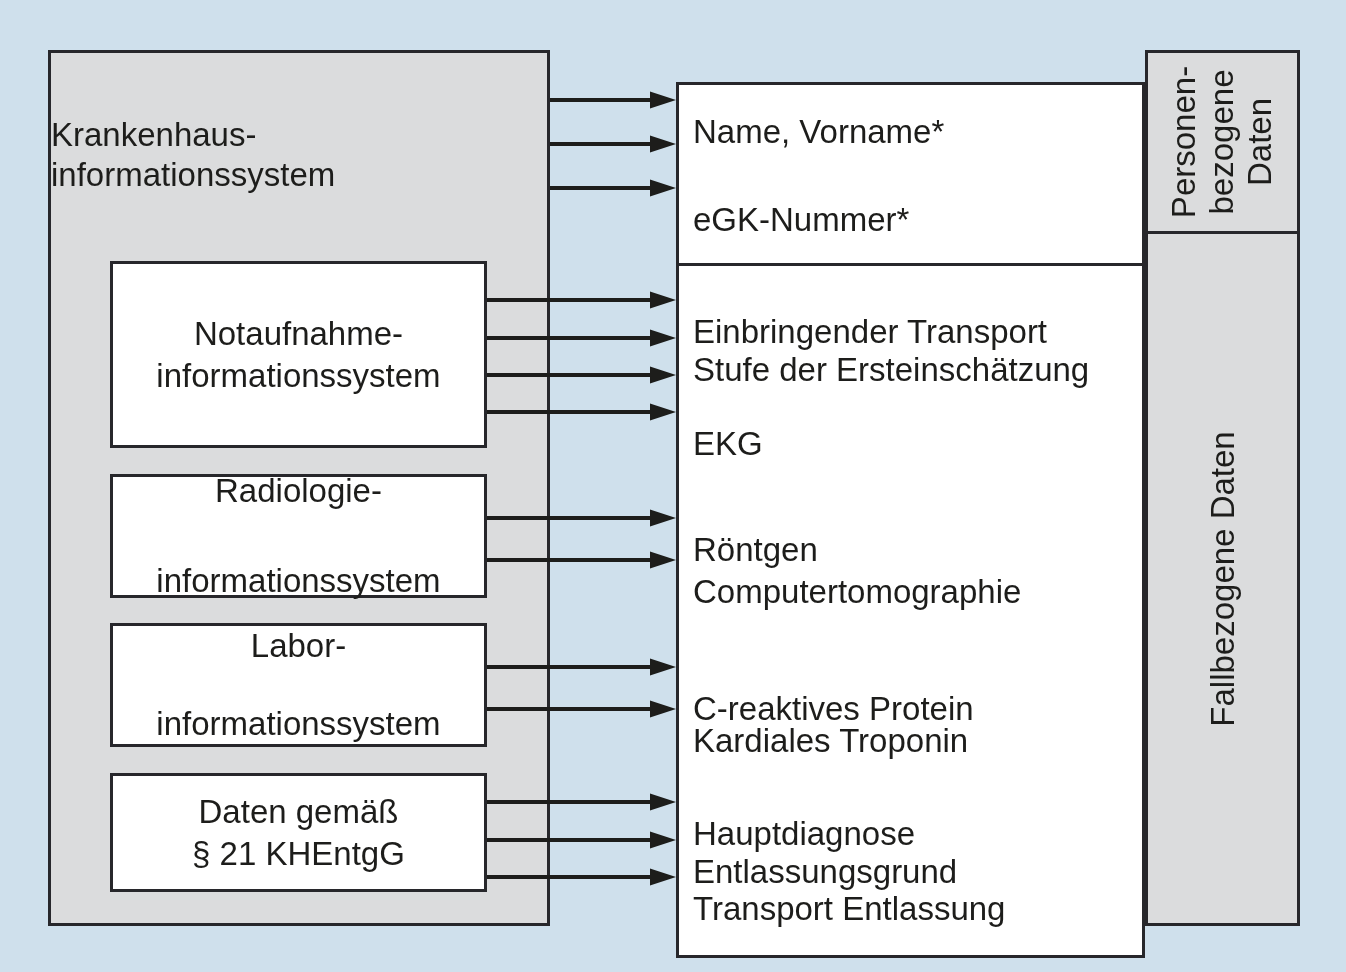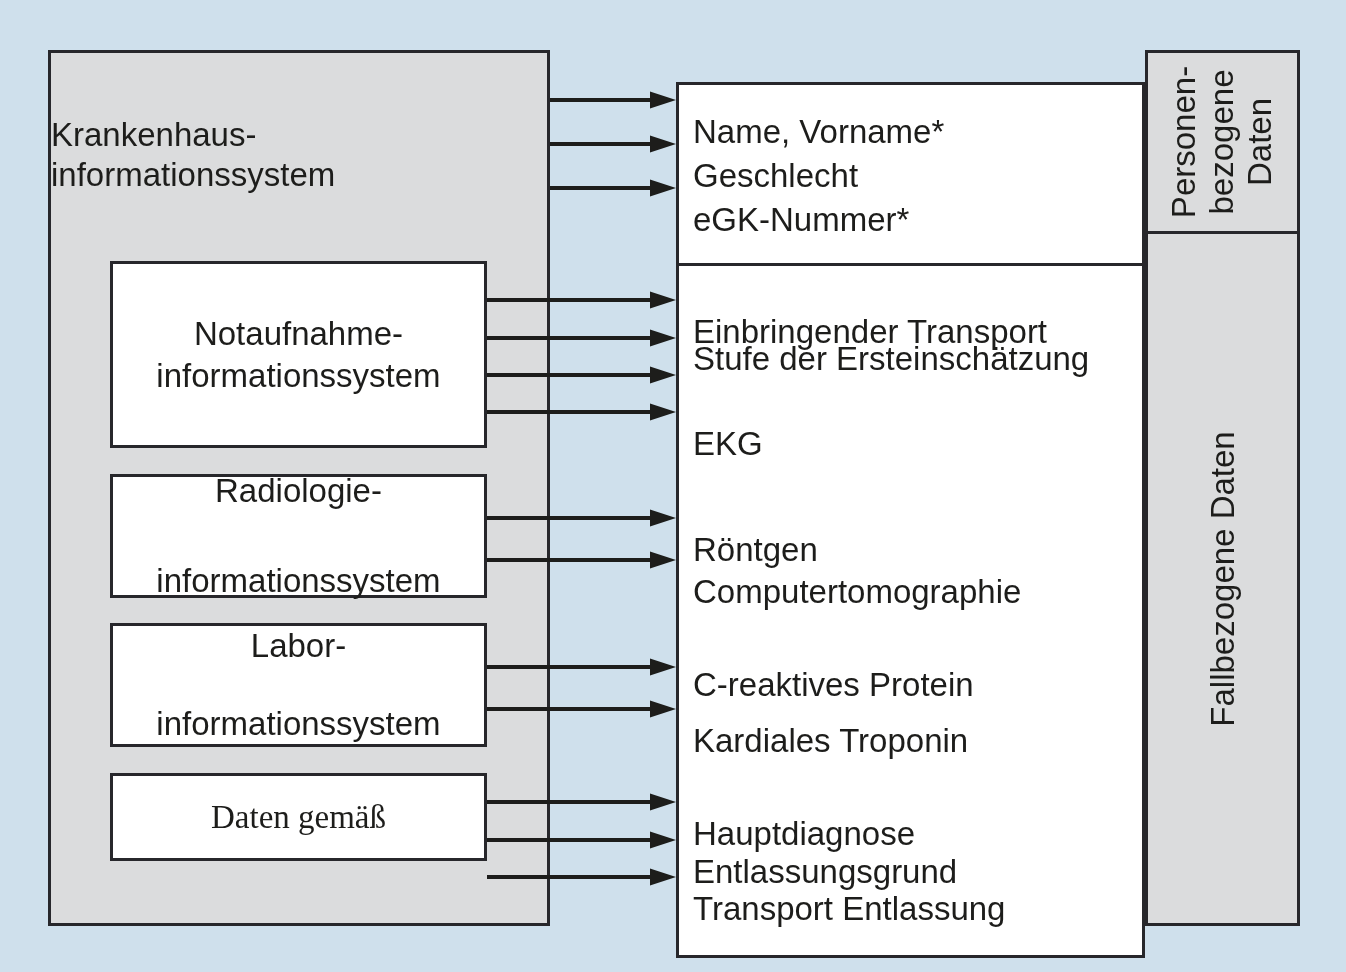--- a/index.html
+++ b/index.html
@@ -38,21 +38,21 @@
   .subbox{
     position:absolute;left:59px;width:377px;
     background:var(--box_white);
     border:3px solid var(--border);
     display:flex;flex-direction:column;
     align-items:center;justify-content:center;
   }
   .sb-0{top:208px;height:187px;}
   .sb-1{top:421px;height:124px;gap:48px;}
   .sb-2{top:570px;height:124px;gap:36px;}
-  .sb-3{top:720px;height:88px;font-family:Liberation Serif, serif;}
+  .sb-3{top:720px;height:119px;}
   .subline{line-height:42px;text-align:center;white-space:nowrap;}
   
   .data-panel{
     position:absolute;left:676px;top:50px;width:469px;height:876px;
     background:var(--box_white);
     border:3px solid var(--border);
     margin-top:32px;
   }
   .divider{
     position:absolute;left:0;top:178px;width:100%;height:3px;
@@ -104,38 +104,38 @@
       <div class="subline">informationssystem</div>
     </div>
 
     <div class="subbox sb-2">
       <div class="subline">Labor-</div>
       <div class="subline">informationssystem</div>
     </div>
 
     <div class="subbox sb-3">
       <div class="subline">Daten gemäß</div>
+      <div class="subline">§ 21 KHEntgG</div>
     </div>
   </div>
 
   <div class="data-panel">
     <div class="divider"></div>
 
     <div class="ditem" style="top:27px">Name, Vorname*</div>
-    <div class="ditem" style="top:71px">Geschlecht</div>
     <div class="ditem" style="top:115px">eGK-Nummer*</div>
 
     <div class="ditem" style="top:227px">Einbringender Transport</div>
-    <div class="ditem" style="top:254px">Stufe der Ersteinschätzung</div>
+    <div class="ditem" style="top:265px">Stufe der Ersteinschätzung</div>
     <div class="ditem" style="top:339px">EKG</div>
 
     <div class="ditem" style="top:445px">Röntgen</div>
     <div class="ditem" style="top:487px">Computertomographie</div>
 
-    <div class="ditem" style="top:580px">C-reaktives Protein</div>
+    <div class="ditem" style="top:604px">C-reaktives Protein</div>
     <div class="ditem" style="top:636px">Kardiales Troponin</div>
 
     <div class="ditem" style="top:729px">Hauptdiagnose</div>
     <div class="ditem" style="top:767px">Entlassungsgrund</div>
     <div class="ditem" style="top:804px">Transport Entlassung</div>
   </div>
 
   <div class="side-cell cell-person">
     <div class="vlabel">Personen-
 bezogene

